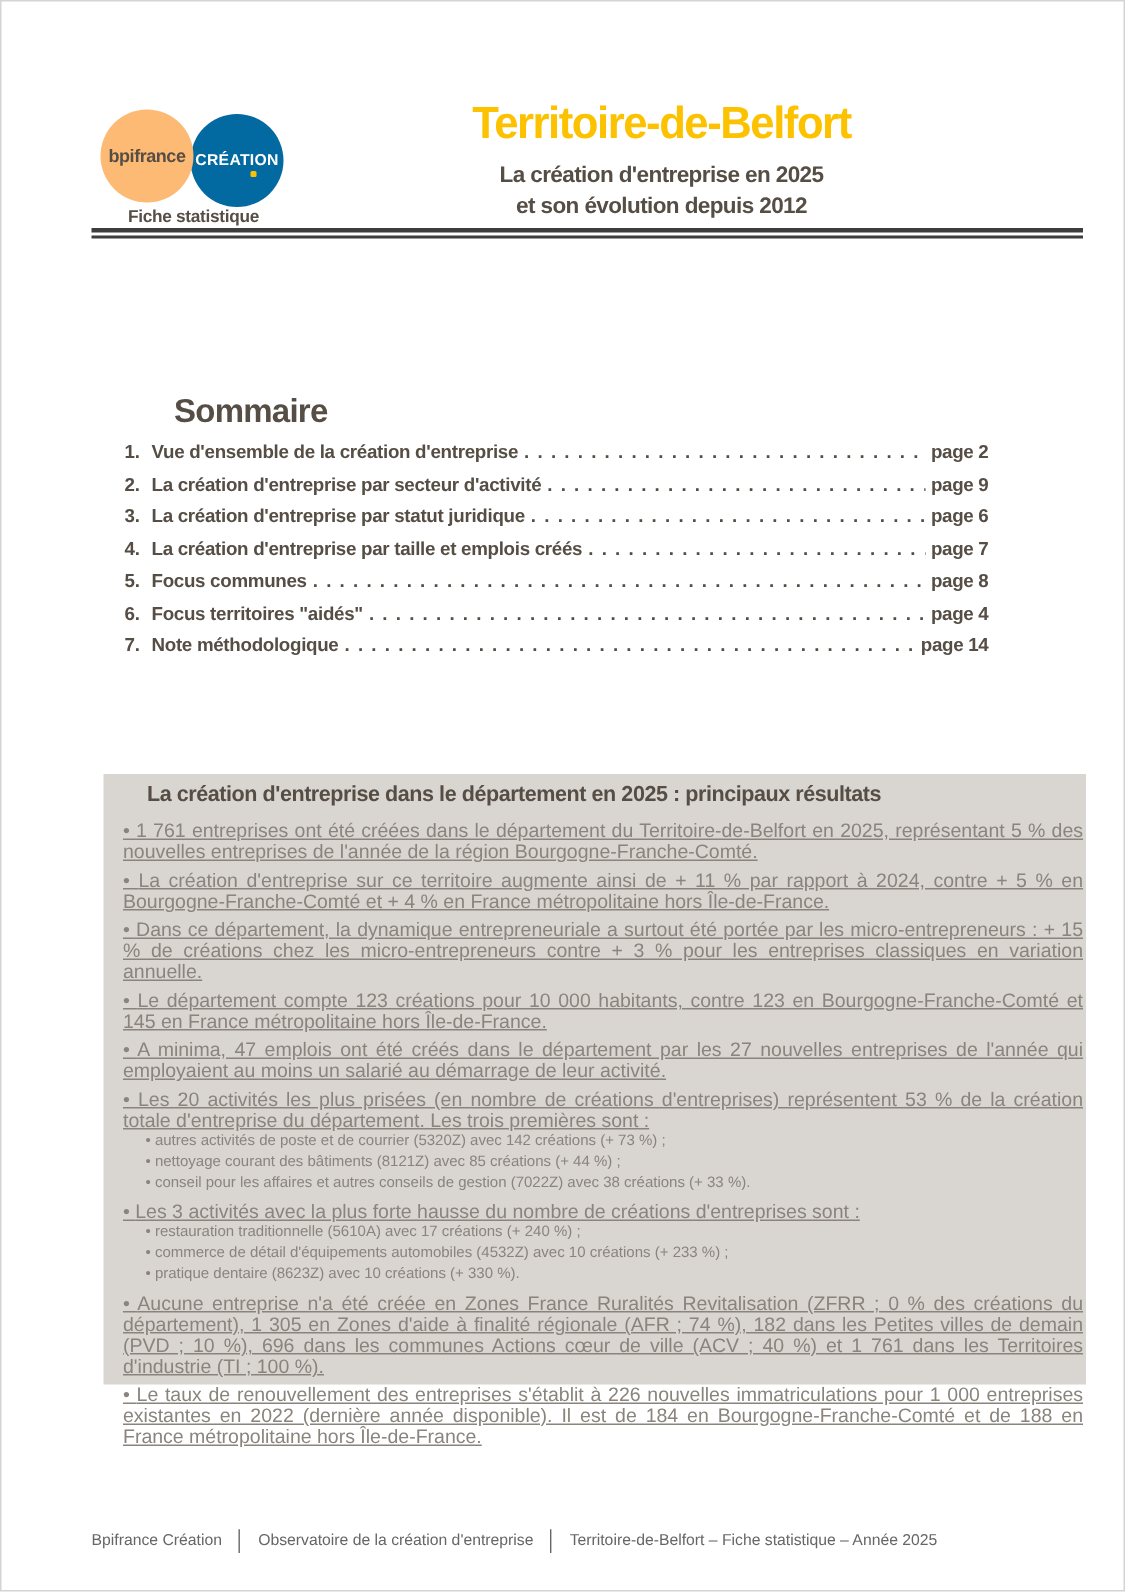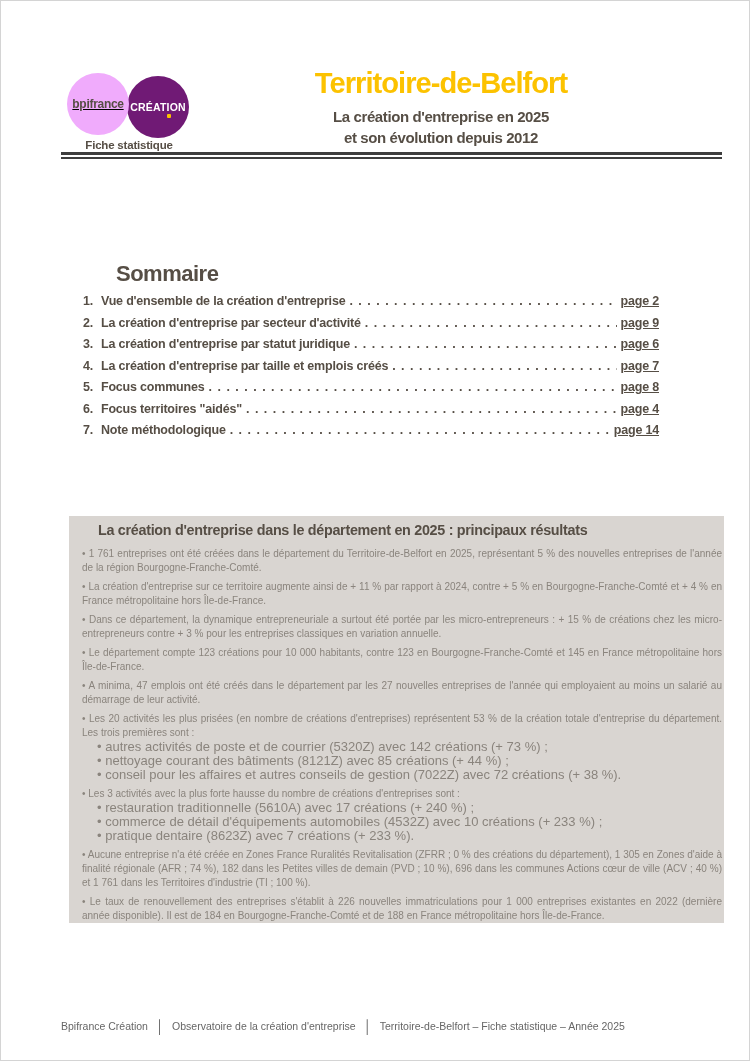--- a/index.html
+++ b/index.html
@@ -10,22 +10,22 @@
     background:#ffffff;
     border:1px solid #d4d4d4;
     box-sizing:border-box;
     font-family:"Liberation Sans",sans-serif;
     overflow:hidden;
   }
   
   .logo-block{position:absolute;left:66px;top:72px;width:124px;}
   .circle{position:absolute;width:62px;height:62px;border-radius:50%;
           display:flex;align-items:center;justify-content:center;}
-  .circle.yellow{left:0;top:0;background:#f0abfc;z-index:2;text-decoration:underline;}
-  .circle.dark{left:60px;top:3px;background:#701a75;z-index:1;}
+  .circle.yellow{left:0;top:0;background:#fdba74;z-index:2;}
+  .circle.dark{left:60px;top:3px;background:#0369a1;z-index:1;}
   .circle.yellow span{color:#564e45;font-weight:bold;font-size:12px;letter-spacing:-0.3px;}
   .circle.dark span{color:#ffffff;font-weight:bold;font-size:10.5px;letter-spacing:0.2px;}
   .i-dot{position:absolute;left:65%;top:62%;width:4px;height:4px;background:#fcc200;border-radius:1px;}
   .logo-tagline{position:absolute;left:-4px;top:66px;width:132px;text-align:center;
                 color:#564e45;font-weight:bold;font-size:11.5px;letter-spacing:-0.2px;}
   .title-block{position:absolute;left:245px;top:66px;width:390px;text-align:center;}
   .page-title{margin:0;color:#fcc200;font-size:30px;font-weight:bold;
               letter-spacing:-1px;transform:scaleX(0.97);line-height:32px;}
   .page-subtitle{margin-top:7px;color:#564e45;font-size:15px;font-weight:bold;
                  letter-spacing:-0.4px;line-height:21px;}
@@ -34,30 +34,30 @@
   
   .toc-heading{position:absolute;left:115px;top:260px;margin:0;
                color:#564e45;font-size:22px;font-weight:bold;letter-spacing:-0.5px;}
   .toc-list{position:absolute;left:82px;top:293px;width:576px;}
   .toc-row{display:flex;align-items:baseline;height:21.5px;
            color:#564e45;font-size:12.5px;font-weight:bold;letter-spacing:-0.2px;}
   .toc-num{width:18px;flex:0 0 auto;}
   .toc-label{flex:0 0 auto;white-space:nowrap;}
   .toc-dots{flex:1 1 auto;overflow:hidden;white-space:nowrap;margin:0 4px;color:#564e45;}
   .toc-dots::before{content:". . . . . . . . . . . . . . . . . . . . . . . . . . . . . . . . . . . . . . . . . . . . . . . . . . . . . . . . . . . . . . . . . . . . . . . . . . . . . . .";letter-spacing:1px;}
-  .toc-page{flex:0 0 auto;white-space:nowrap;text-decoration:underline;}
+  .toc-page{flex:0 0 auto;white-space:nowrap;}
   
   .results-box{position:absolute;left:68px;top:515px;width:655px;height:407px;
                background:#d9d5d1;box-sizing:border-box;padding:6px 2px 10px 13px;}
   .results-title{margin:0 0 9px 16px;color:#564e45;font-size:14.5px;font-weight:bold;
                  letter-spacing:-0.3px;transform:scaleX(0.99);transform-origin:left;}
   .bullet-group{margin:0 0 5px 0;}
-  .bullet{margin:0;color:#8a847d;font-size:10px;line-height:14px;text-align:justify;}
+  .bullet{margin:0;color:#8a847d;font-size:13px;line-height:14px;text-align:justify;text-decoration:underline;}
   .bullet::before{content:"• ";}
-  .sub-bullet{margin:0 0 0 15px;color:#8a847d;font-size:13px;line-height:14px;}
+  .sub-bullet{margin:0 0 0 15px;color:#8a847d;font-size:10px;line-height:14px;}
   .sub-bullet::before{content:"• ";}
   
   .page-footer{position:absolute;left:60px;bottom:26px;color:#666666;font-size:10.5px;}
   .page-footer .sep{display:inline-block;margin:0 8px;color:#666666;font-size:13px;
                     vertical-align:-1px;}
 </style>
 </head>
 <body>
 
 <div class="page">
@@ -180,33 +180,33 @@
         </div>
 
         <div class="bullet-group">
           <p class="bullet">Les 20 activités les plus prisées (en nombre de créations d'entreprises) représentent 53 % de la création totale d'entreprise du département. Les trois premières sont :</p>
           <div>
 
               <p class="sub-bullet">autres activités de poste et de courrier (5320Z) avec 142 créations (+ 73 %) ;</p>
 
               <p class="sub-bullet">nettoyage courant des bâtiments (8121Z) avec 85 créations (+ 44 %) ;</p>
 
-              <p class="sub-bullet">conseil pour les affaires et autres conseils de gestion (7022Z) avec 72 créations (+ 38 %).</p>
+              <p class="sub-bullet">conseil pour les affaires et autres conseils de gestion (7022Z) avec 38 créations (+ 33 %).</p>
             </div>
         </div>
 
         <div class="bullet-group">
           <p class="bullet">Les 3 activités avec la plus forte hausse du nombre de créations d'entreprises sont :</p>
           <div>
 
               <p class="sub-bullet">restauration traditionnelle (5610A) avec 17 créations (+ 240 %) ;</p>
 
               <p class="sub-bullet">commerce de détail d'équipements automobiles (4532Z) avec 10 créations (+ 233 %) ;</p>
 
-              <p class="sub-bullet">pratique dentaire (8623Z) avec 7 créations (+ 233 %).</p>
+              <p class="sub-bullet">pratique dentaire (8623Z) avec 10 créations (+ 330 %).</p>
             </div>
         </div>
 
         <div class="bullet-group">
           <p class="bullet">Aucune entreprise n'a été créée en Zones France Ruralités Revitalisation (ZFRR ; 0 % des créations du département), 1 305 en Zones d'aide à finalité régionale (AFR ; 74 %), 182 dans les Petites villes de demain (PVD ; 10 %), 696 dans les communes Actions cœur de ville (ACV ; 40 %) et 1 761 dans les Territoires d'industrie (TI ; 100 %).</p>
           <div>
             
           </div>
         </div>
 

